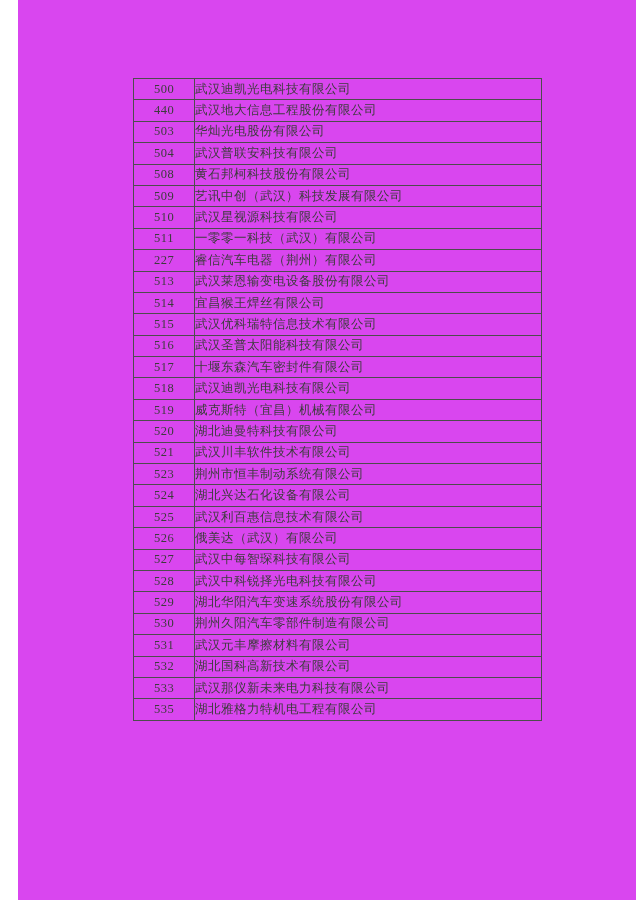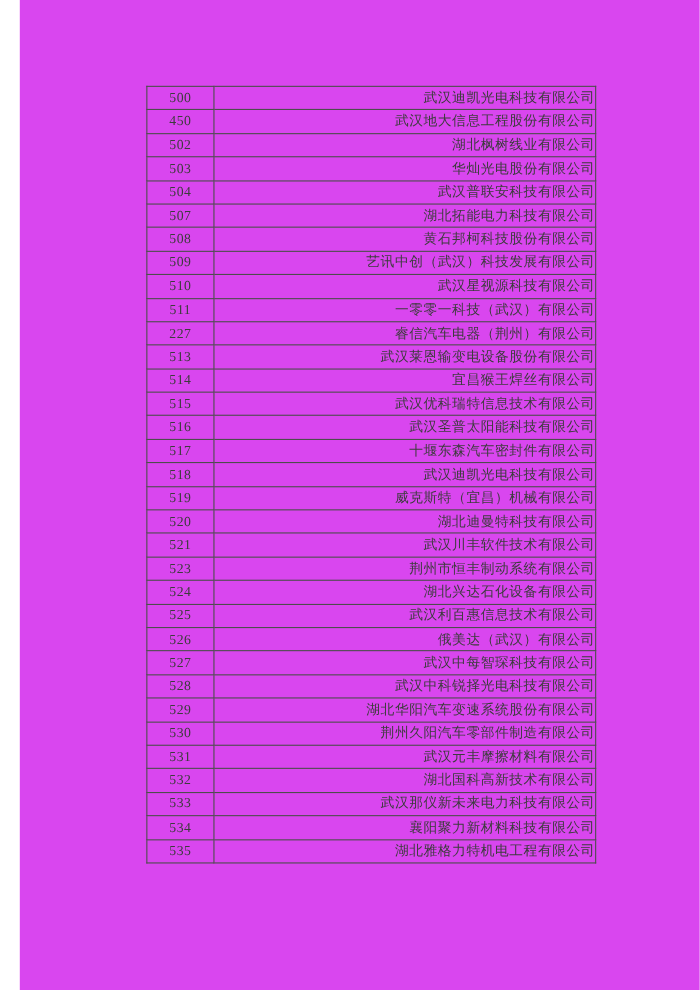--- a/index.html
+++ b/index.html
@@ -34,53 +34,45 @@
     white-space: nowrap;
     overflow: hidden;
   }
   td.col-num {
     width: 60px;
     text-align: center;
     font-family: "Liberation Serif", "DejaVu Serif", serif;
   }
   td.col-name {
     width: 346px;
-    text-align: right;
+    text-align: left;
     padding-left: 9px;
   }
 </style>
 </head>
 <body>
 
 <div class="page">
   <table class="company-table">
     <tbody>
         <tr>
           <td class="col-num">500</td>
           <td class="col-name">武汉迪凯光电科技有限公司</td>
         </tr>
         <tr>
-          <td class="col-num">450</td>
+          <td class="col-num">440</td>
           <td class="col-name">武汉地大信息工程股份有限公司</td>
-        </tr>
-        <tr>
-          <td class="col-num">502</td>
-          <td class="col-name">湖北枫树线业有限公司</td>
         </tr>
         <tr>
           <td class="col-num">503</td>
           <td class="col-name">华灿光电股份有限公司</td>
         </tr>
         <tr>
           <td class="col-num">504</td>
           <td class="col-name">武汉普联安科技有限公司</td>
-        </tr>
-        <tr>
-          <td class="col-num">507</td>
-          <td class="col-name">湖北拓能电力科技有限公司</td>
         </tr>
         <tr>
           <td class="col-num">508</td>
           <td class="col-name">黄石邦柯科技股份有限公司</td>
         </tr>
         <tr>
           <td class="col-num">509</td>
           <td class="col-name">艺讯中创（武汉）科技发展有限公司</td>
         </tr>
         <tr>
@@ -169,22 +161,18 @@
         </tr>
         <tr>
           <td class="col-num">532</td>
           <td class="col-name">湖北国科高新技术有限公司</td>
         </tr>
         <tr>
           <td class="col-num">533</td>
           <td class="col-name">武汉那仪新未来电力科技有限公司</td>
         </tr>
         <tr>
-          <td class="col-num">534</td>
-          <td class="col-name">襄阳聚力新材料科技有限公司</td>
-        </tr>
-        <tr>
           <td class="col-num">535</td>
           <td class="col-name">湖北雅格力特机电工程有限公司</td>
         </tr>
       </tbody>
   </table>
 </div>
 
 </body></html>

